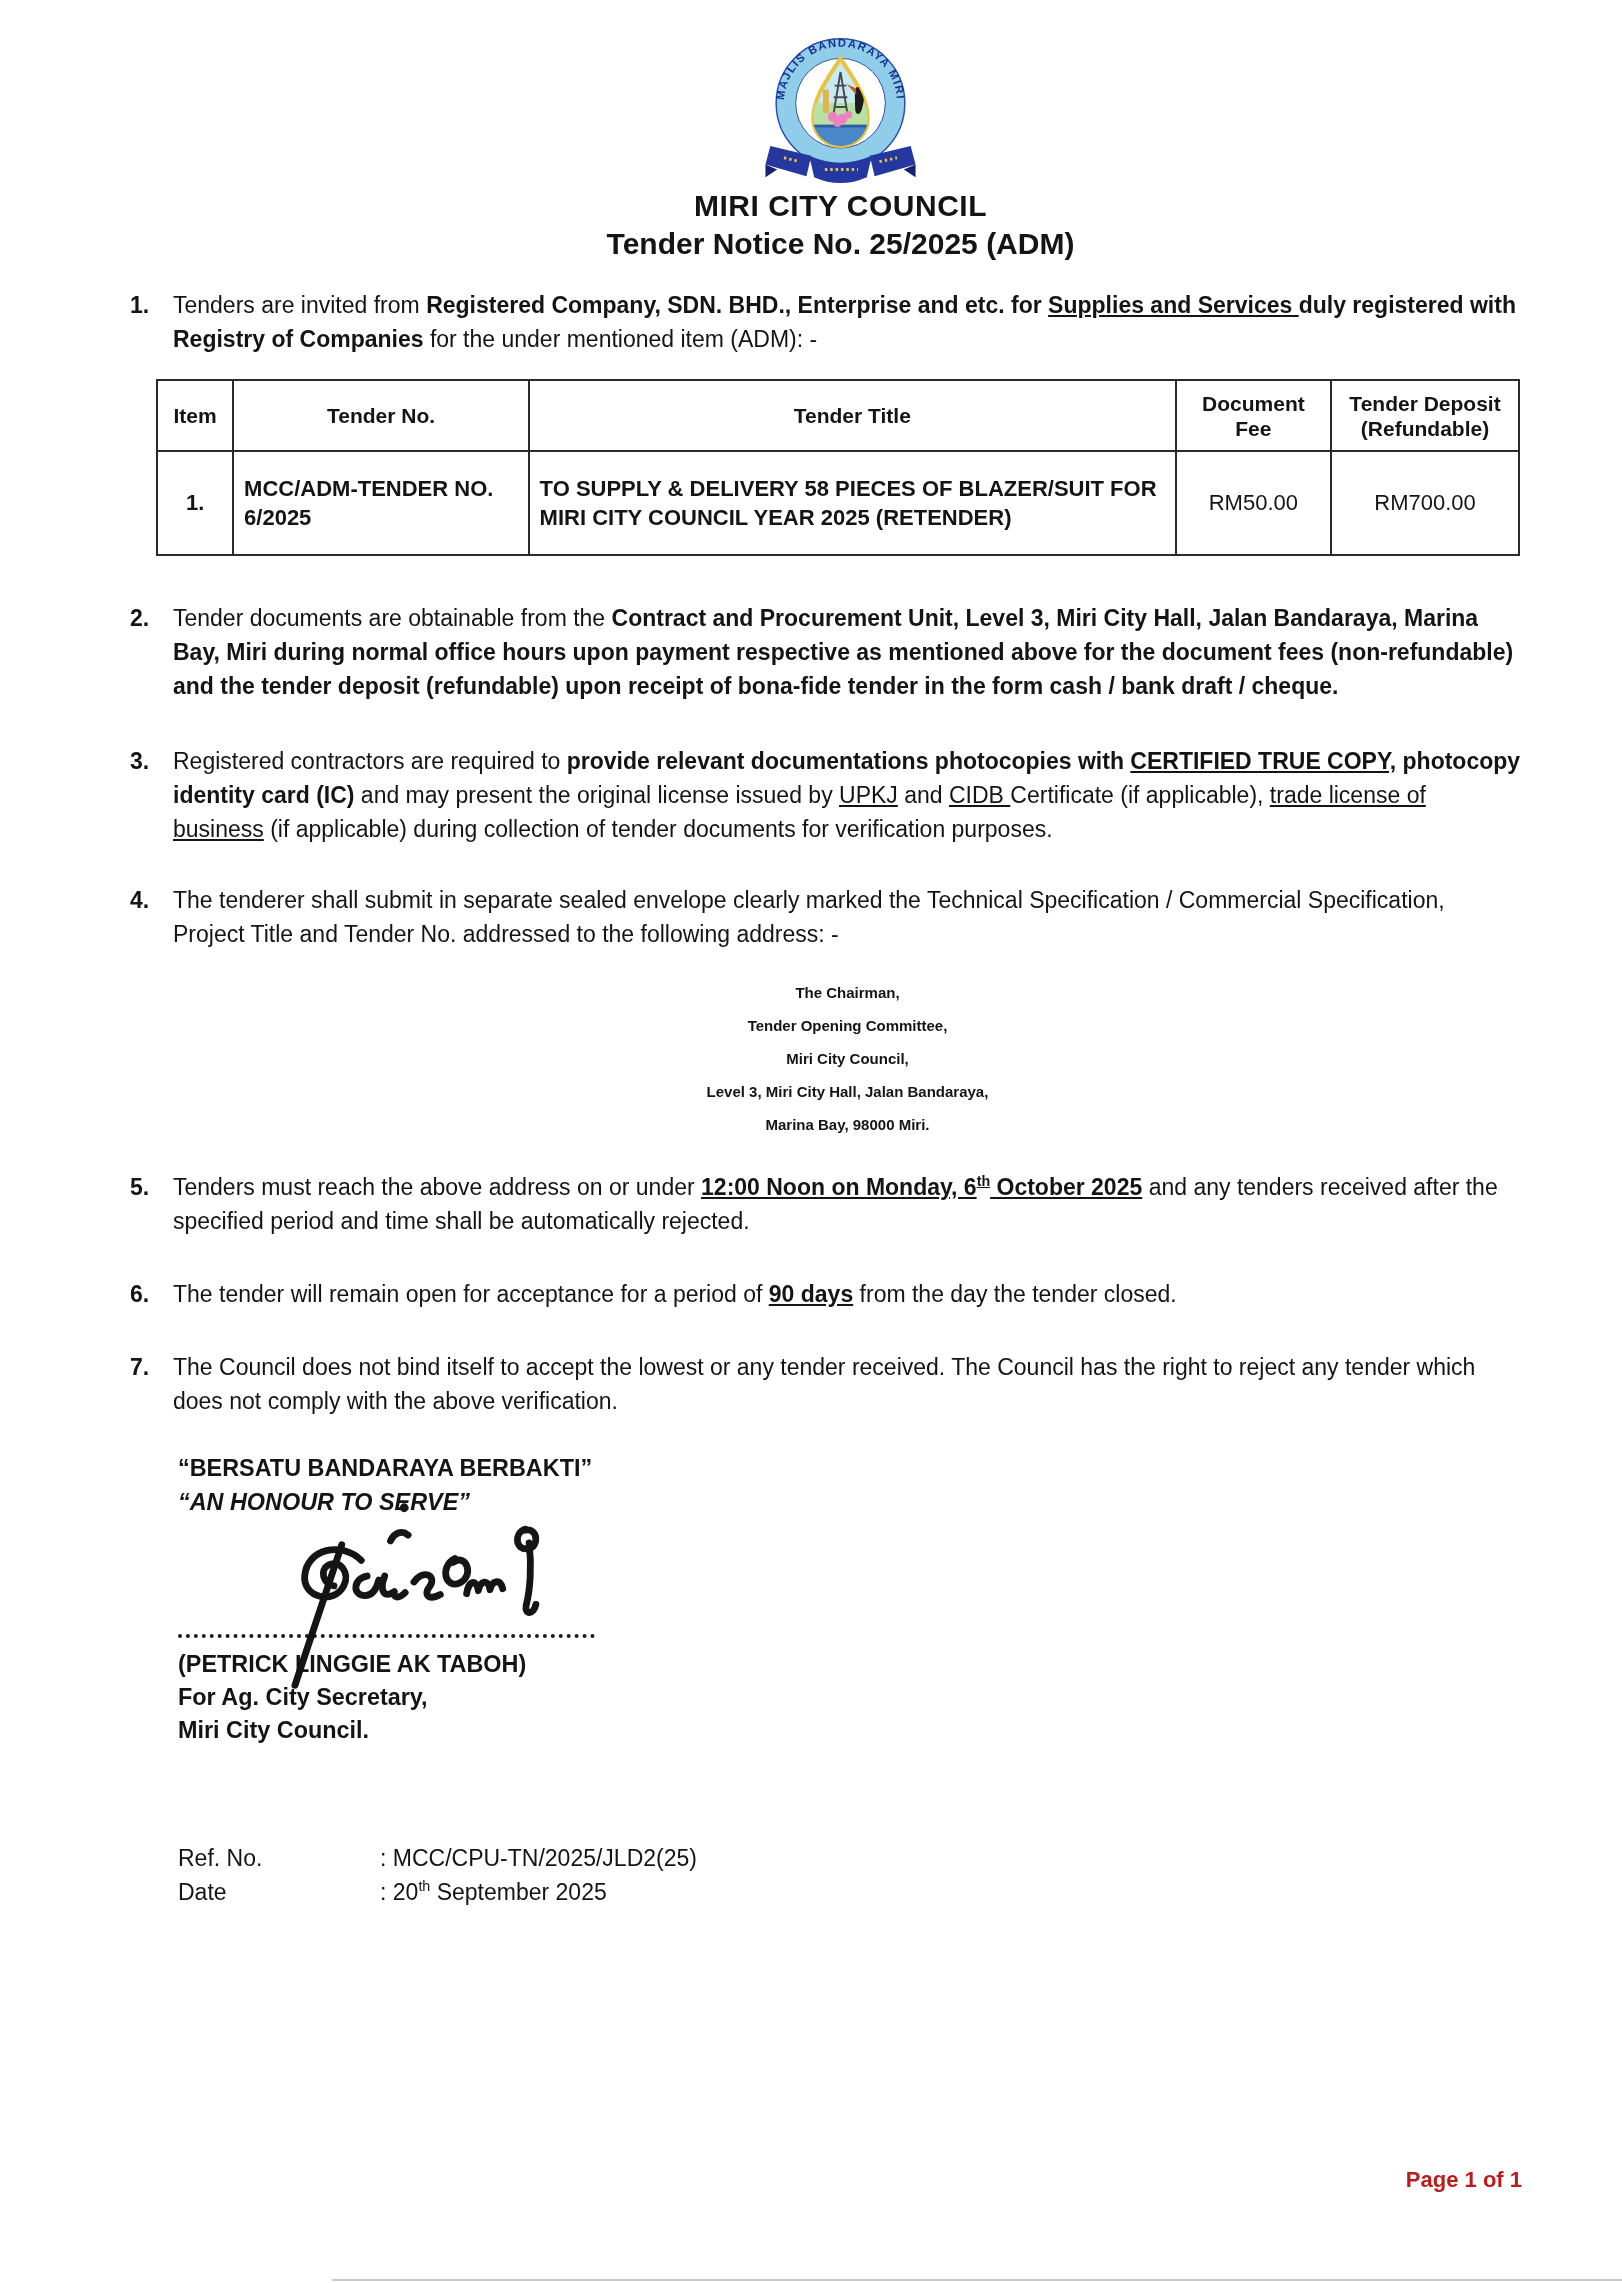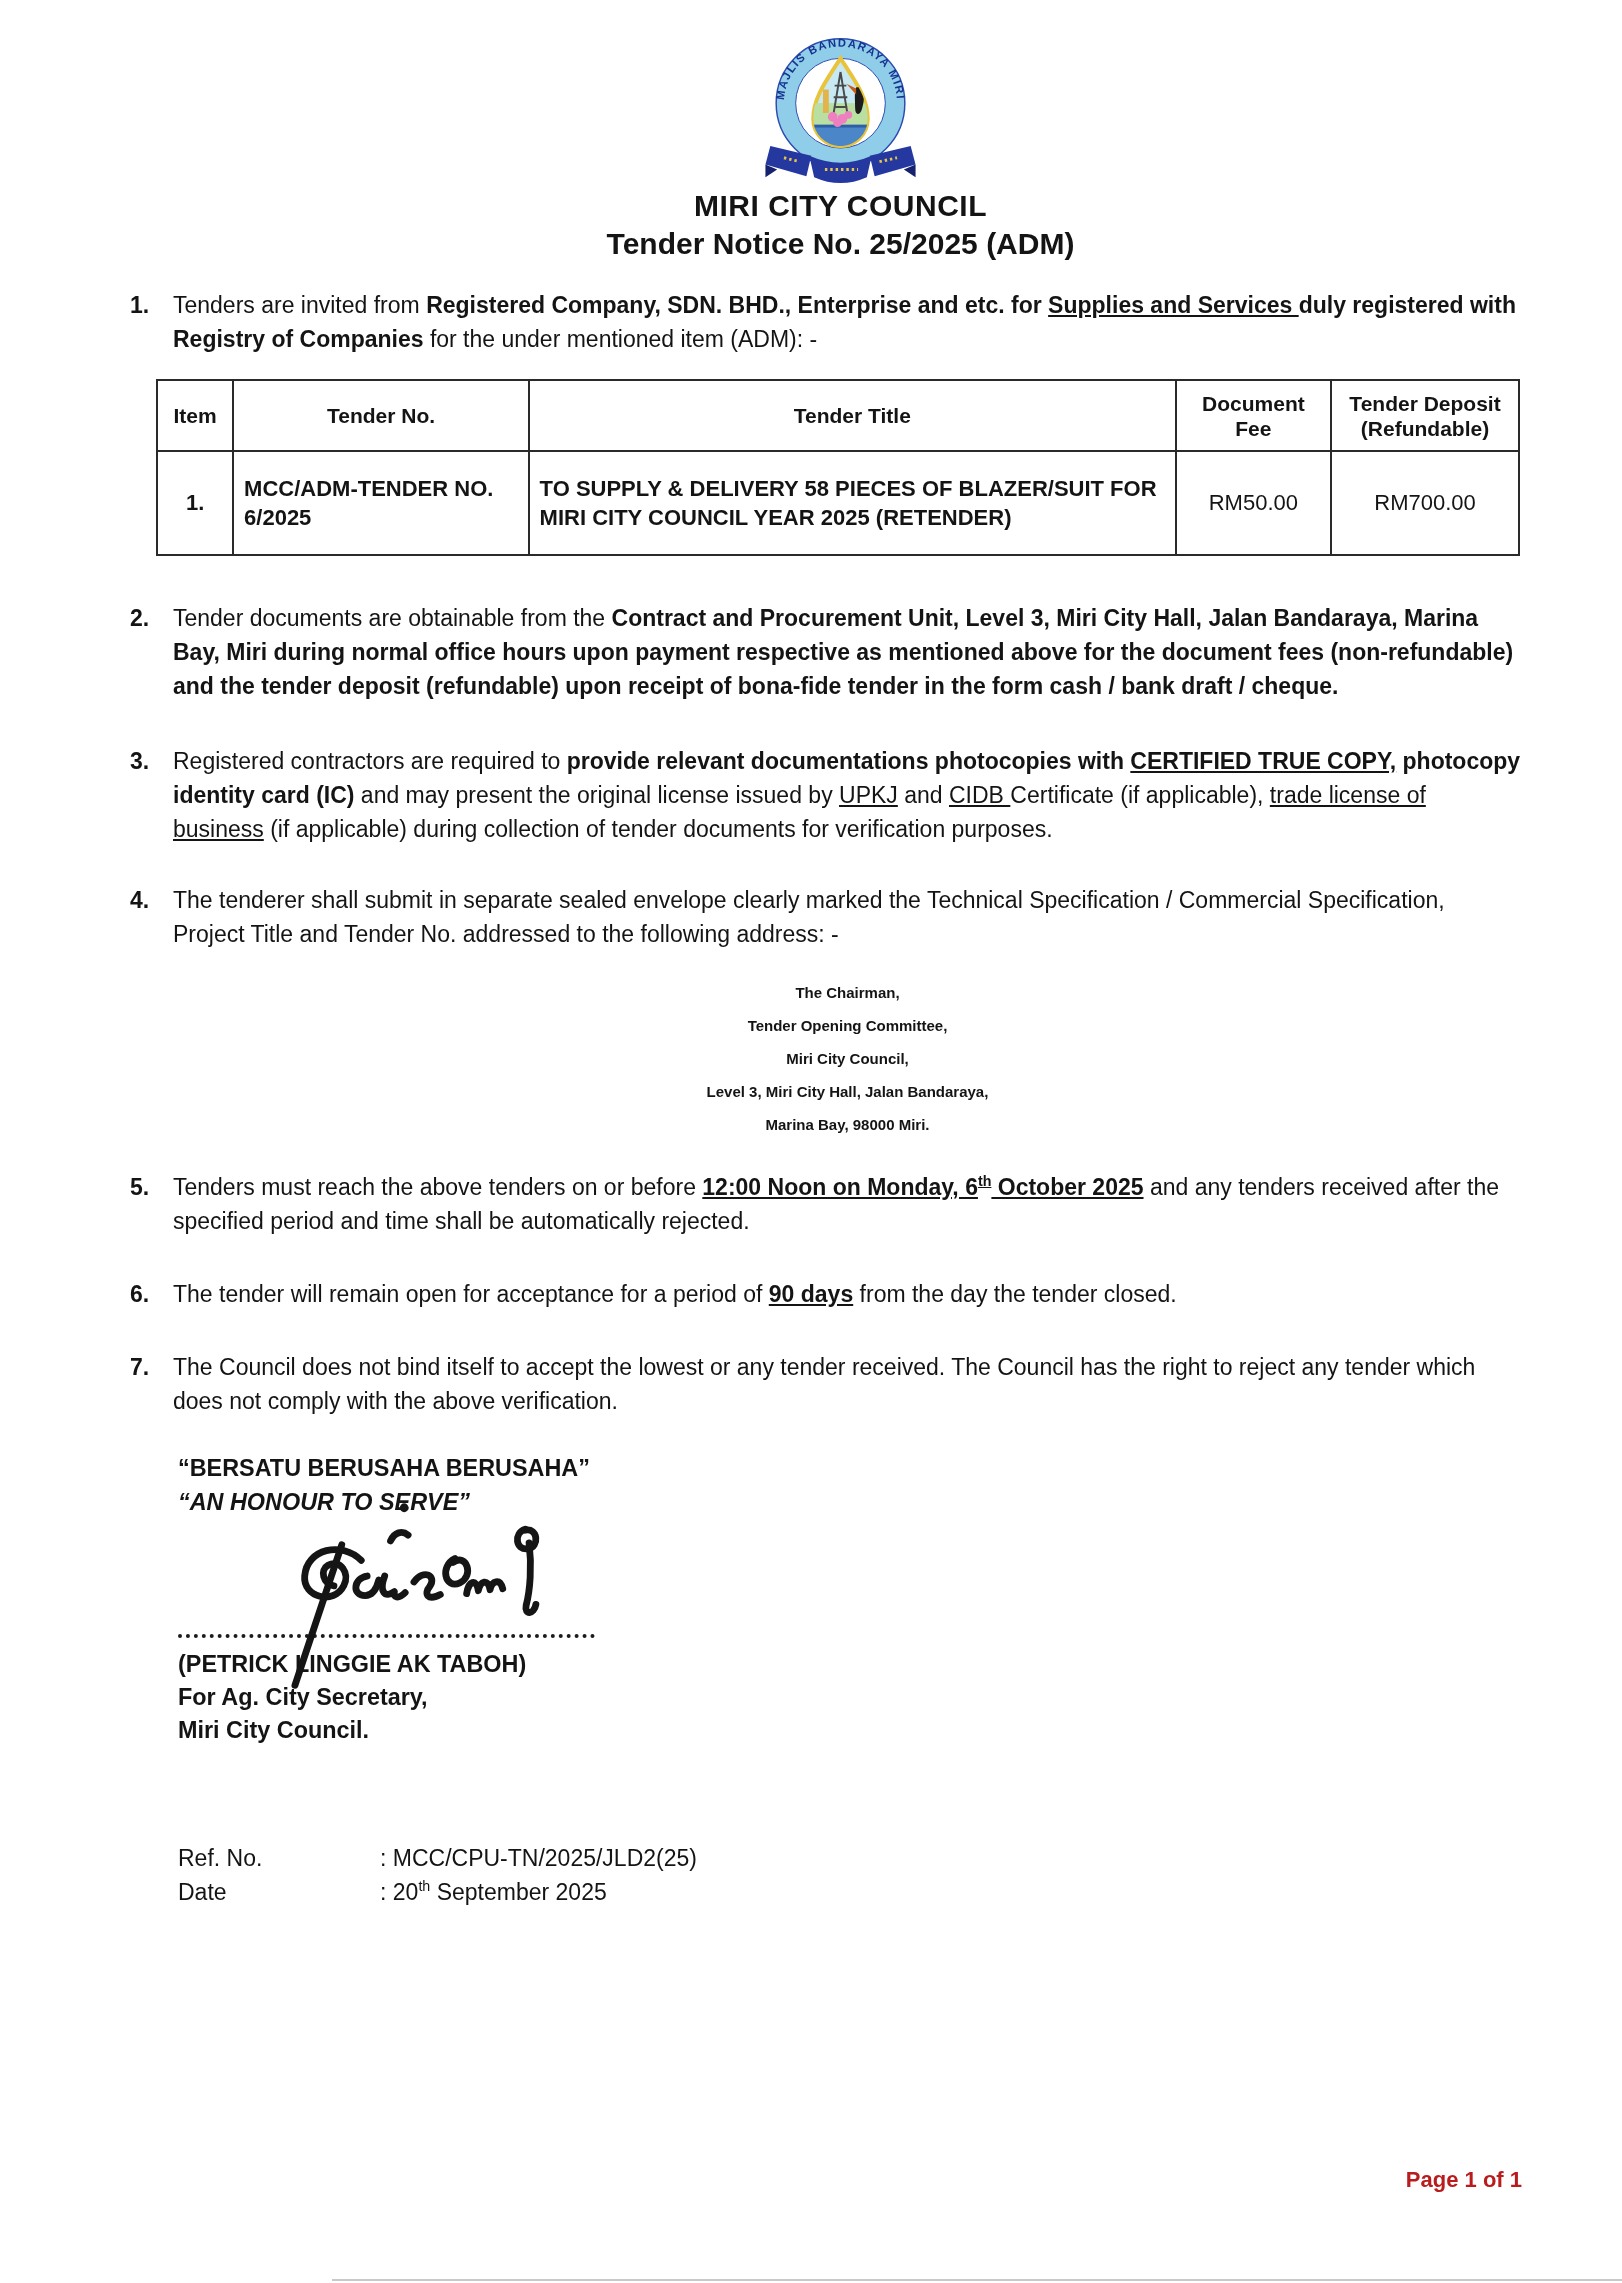--- a/index.html
+++ b/index.html
@@ -168,35 +168,35 @@
   <div class="address">
     <div>The Chairman,</div>
     <div>Tender Opening Committee,</div>
     <div>Miri City Council,</div>
     <div>Level 3, Miri City Hall, Jalan Bandaraya,</div>
     <div>Marina Bay, 98000 Miri.</div>
   </div>
 
   <div class="para mt5">
     <span class="num">5.</span>
-    <div class="pt"><span>Tenders must reach the above tenders on or before </span><span class="bu">12:00 Noon on Monday, 6</span><span class="bu sup">th</span><span class="bu"> October 2025</span><span> and any tenders received after the specified period and time shall be automatically rejected.</span></div>
+    <div class="pt"><span>Tenders must reach the above address on or under </span><span class="bu">12:00 Noon on Monday, 6</span><span class="bu sup">th</span><span class="bu"> October 2025</span><span> and any tenders received after the specified period and time shall be automatically rejected.</span></div>
   </div>
 
   <div class="para mt6">
     <span class="num">6.</span>
     <div class="pt"><span>The tender will remain open for acceptance for a period of </span><span class="bu">90 days</span><span> from the day the tender closed.</span></div>
   </div>
 
   <div class="para mt6">
     <span class="num">7.</span>
     <div class="pt"><span>The Council does not bind itself to accept the lowest or any tender received. The Council has the right to reject any tender which does not comply with the above verification.</span></div>
   </div>
 
   <div class="motto">
-    <div>“BERSATU BERUSAHA BERUSAHA”</div>
+    <div>“BERSATU BANDARAYA BERBAKTI”</div>
     <div class="it">“AN HONOUR TO SERVE”</div>
   </div>
 
   <div class="sign-block">
     <svg class="sig-svg" width="332" height="200" viewBox="0 0 340 205">
       <g stroke="#151515" stroke-width="7" fill="none" stroke-linecap="round" stroke-linejoin="round">
         <circle cx="162" cy="10" r="3.5" fill="#151515" stroke-width="2"></circle>
         <path d="M 148,44 C 152,35 160,33 166,38"></path>
         <path d="M 118,64 C 98,44 62,52 60,80 C 58,102 90,110 100,90 C 107,77 96,62 84,69 C 75,74 79,88 90,90"></path>
         <path d="M 98,48 C 88,78 68,138 50,192"></path>

